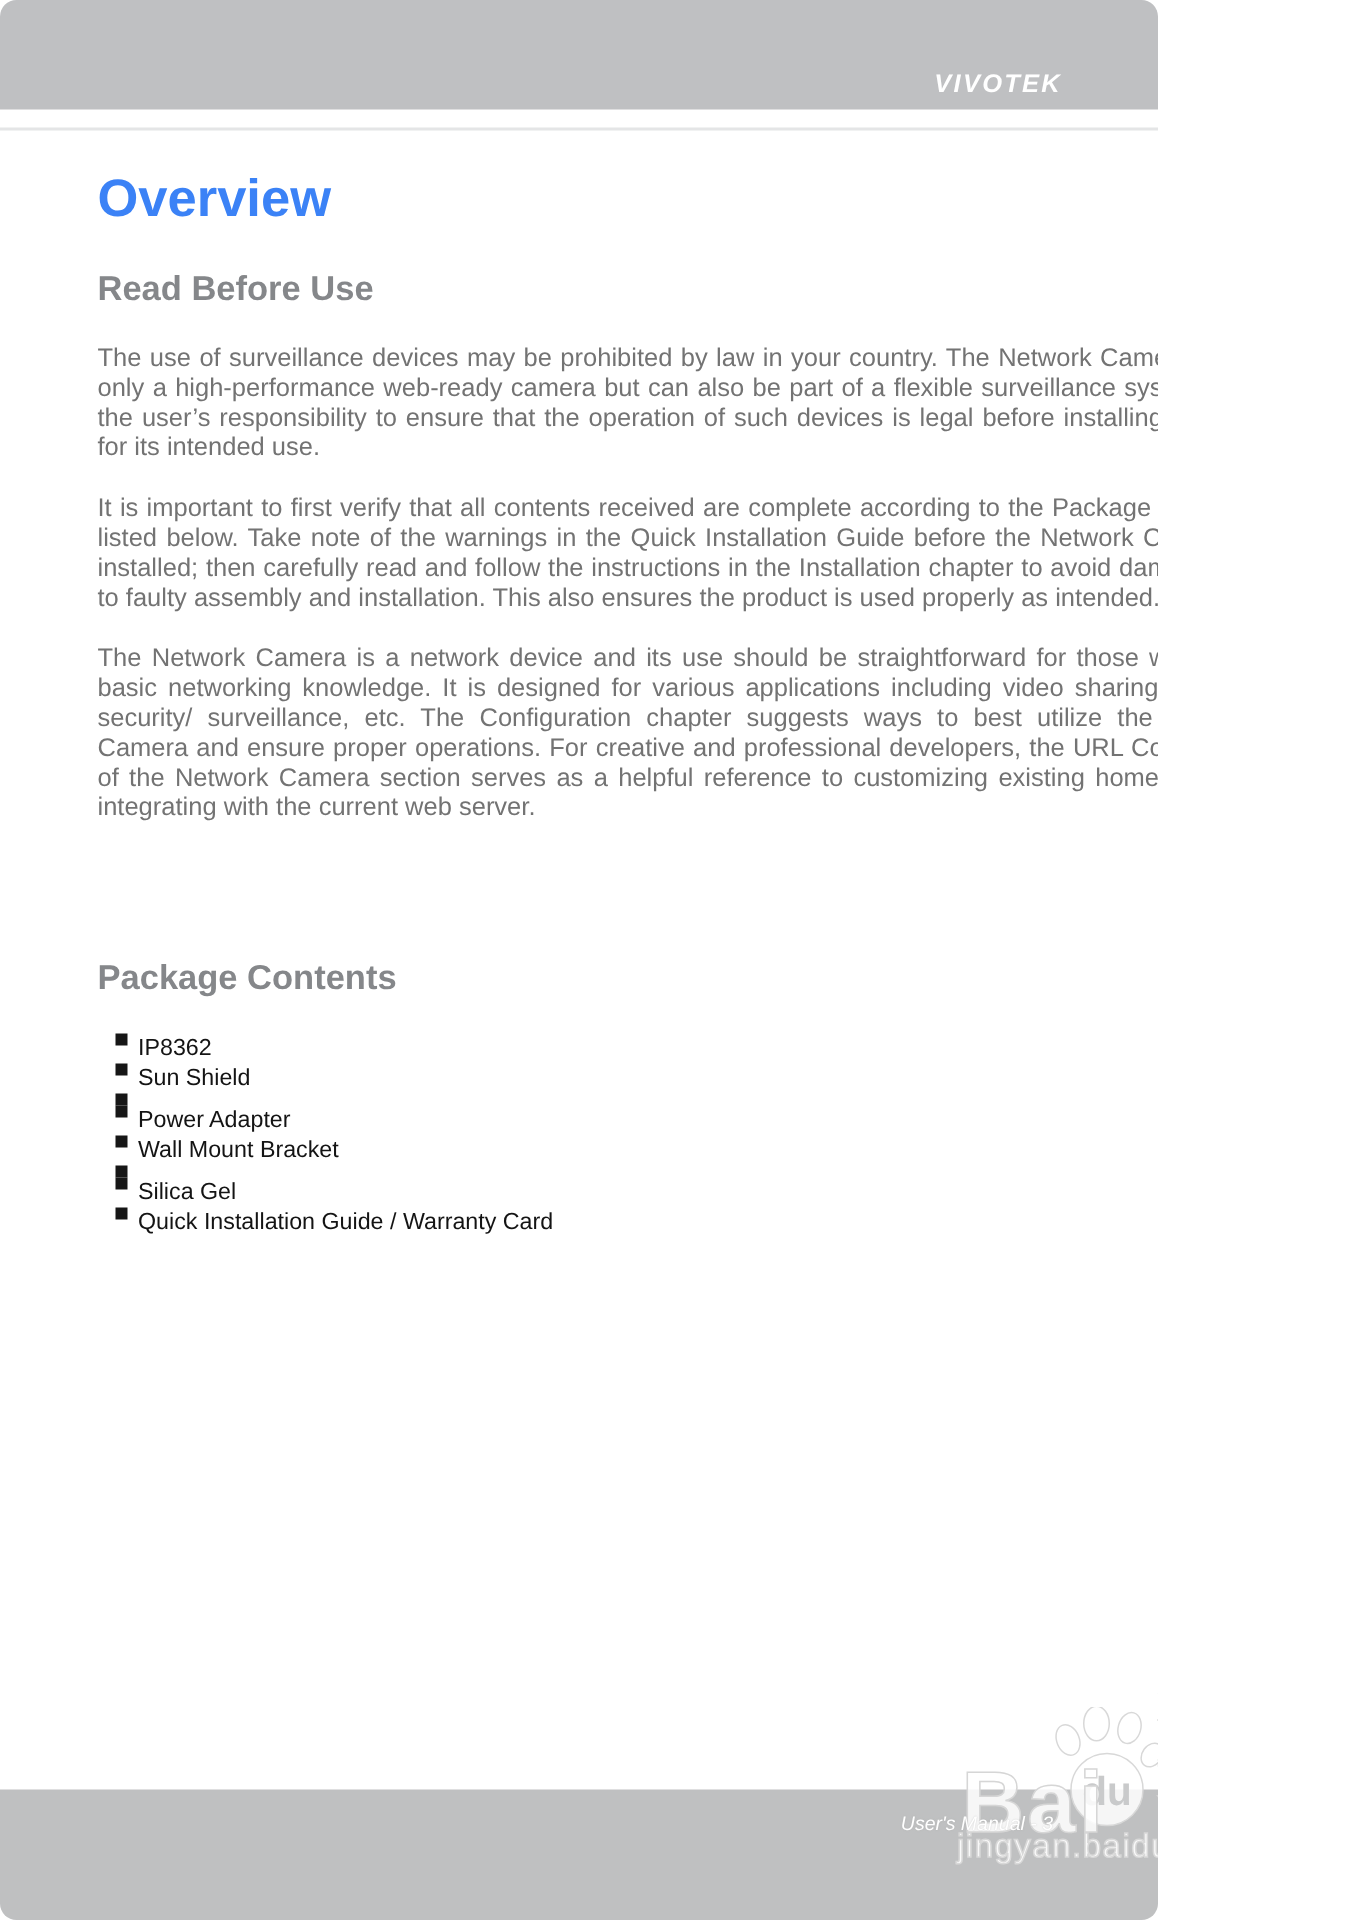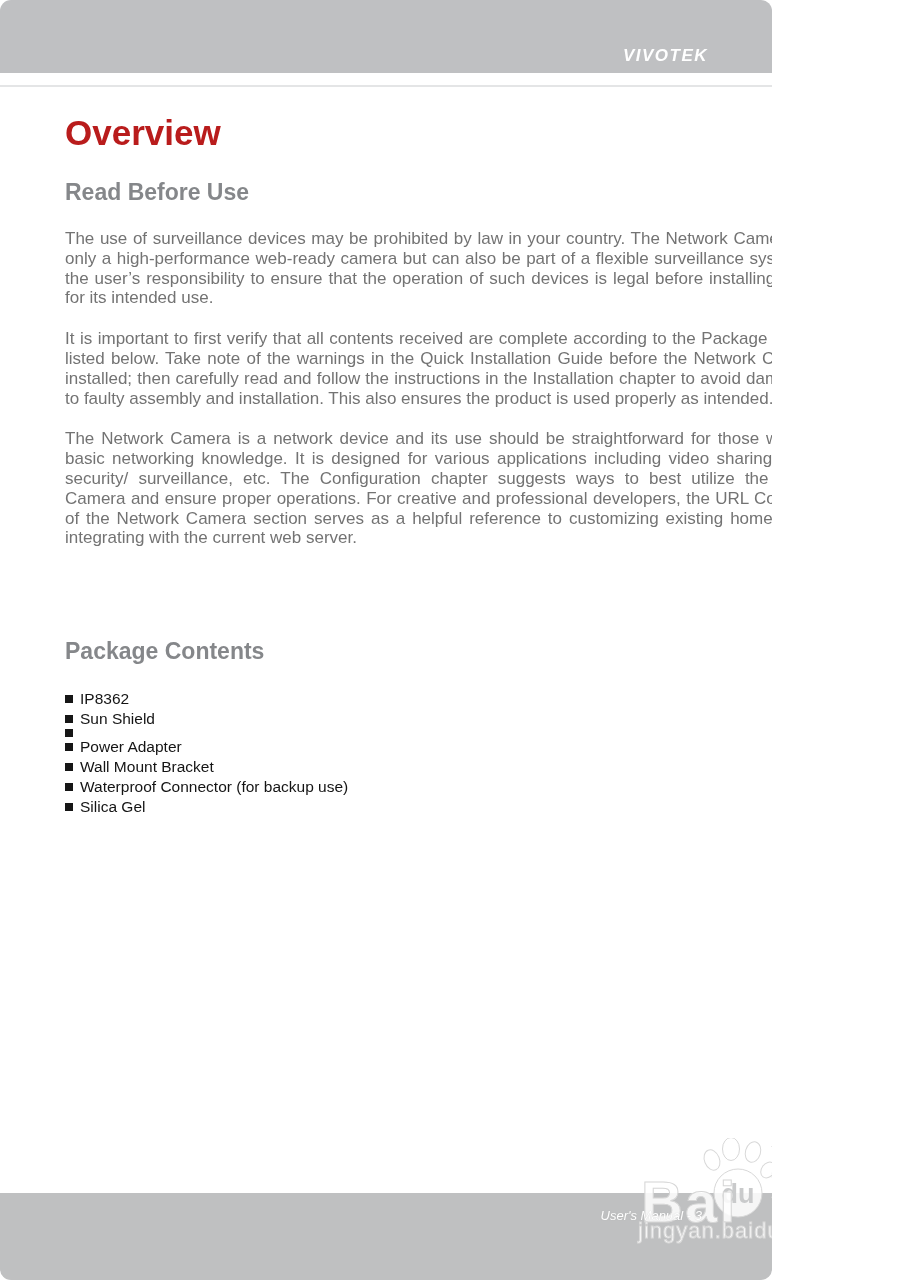--- a/index.html
+++ b/index.html
@@ -44,21 +44,21 @@
     position: absolute;
     left: 65px;
     top: 112px;
     width: 776px;
   }
   .page-title {
     margin: 0;
     font-size: 35px;
     line-height: 42px;
     font-weight: bold;
-    color: #b91c1c;
+    color: #3b82f6;
   }
   .section-heading {
     margin: 0;
     font-size: 23px;
     line-height: 27px;
     font-weight: bold;
     color: #85878a;
   }
   .heading-read { margin-top: 25px; }
   .heading-package { margin-top: 90px; }
@@ -74,22 +74,22 @@
 
   .package-list {
     list-style: none;
     margin: 24px 0 0 0;
     padding: 0;
     font-size: 15.5px;
     color: #141414;
   }
   .package-list li {
     display: flex;
-    align-items: center;
     line-height: 20px;
+    margin-left: 12px;
   }
   .bullet {
     display: inline-block;
     width: 8px; height: 8px;
     background: #161616;
     margin-right: 7px;
     flex: 0 0 auto;
   }
 
   
@@ -175,25 +175,28 @@
       <li>
         <span class="bullet"></span>
         <span>Power Adapter</span>
       </li>
       <li>
         <span class="bullet"></span>
         <span>Wall Mount Bracket</span>
       </li>
       <li>
         <span class="bullet"></span>
-        <span>Waterproof Connector (for backup use)</span>
       </li>
       <li>
         <span class="bullet"></span>
         <span>Silica Gel</span>
+      </li>
+      <li>
+        <span class="bullet"></span>
+        <span>Quick Installation Guide / Warranty Card</span>
       </li>
     </ul>
   </div>
 
   <div class="footer-bar"></div>
 
   <svg class="watermark wm-paw" viewBox="0 0 80 80">
     <g fill="rgba(255,255,255,0.85)" stroke="#d8d8d8" stroke-width="1">
       <ellipse cx="14" cy="22" rx="7.5" ry="10.5" transform="rotate(-22 14 22)"></ellipse>
       <ellipse cx="33" cy="11" rx="8.5" ry="11.5"></ellipse>

